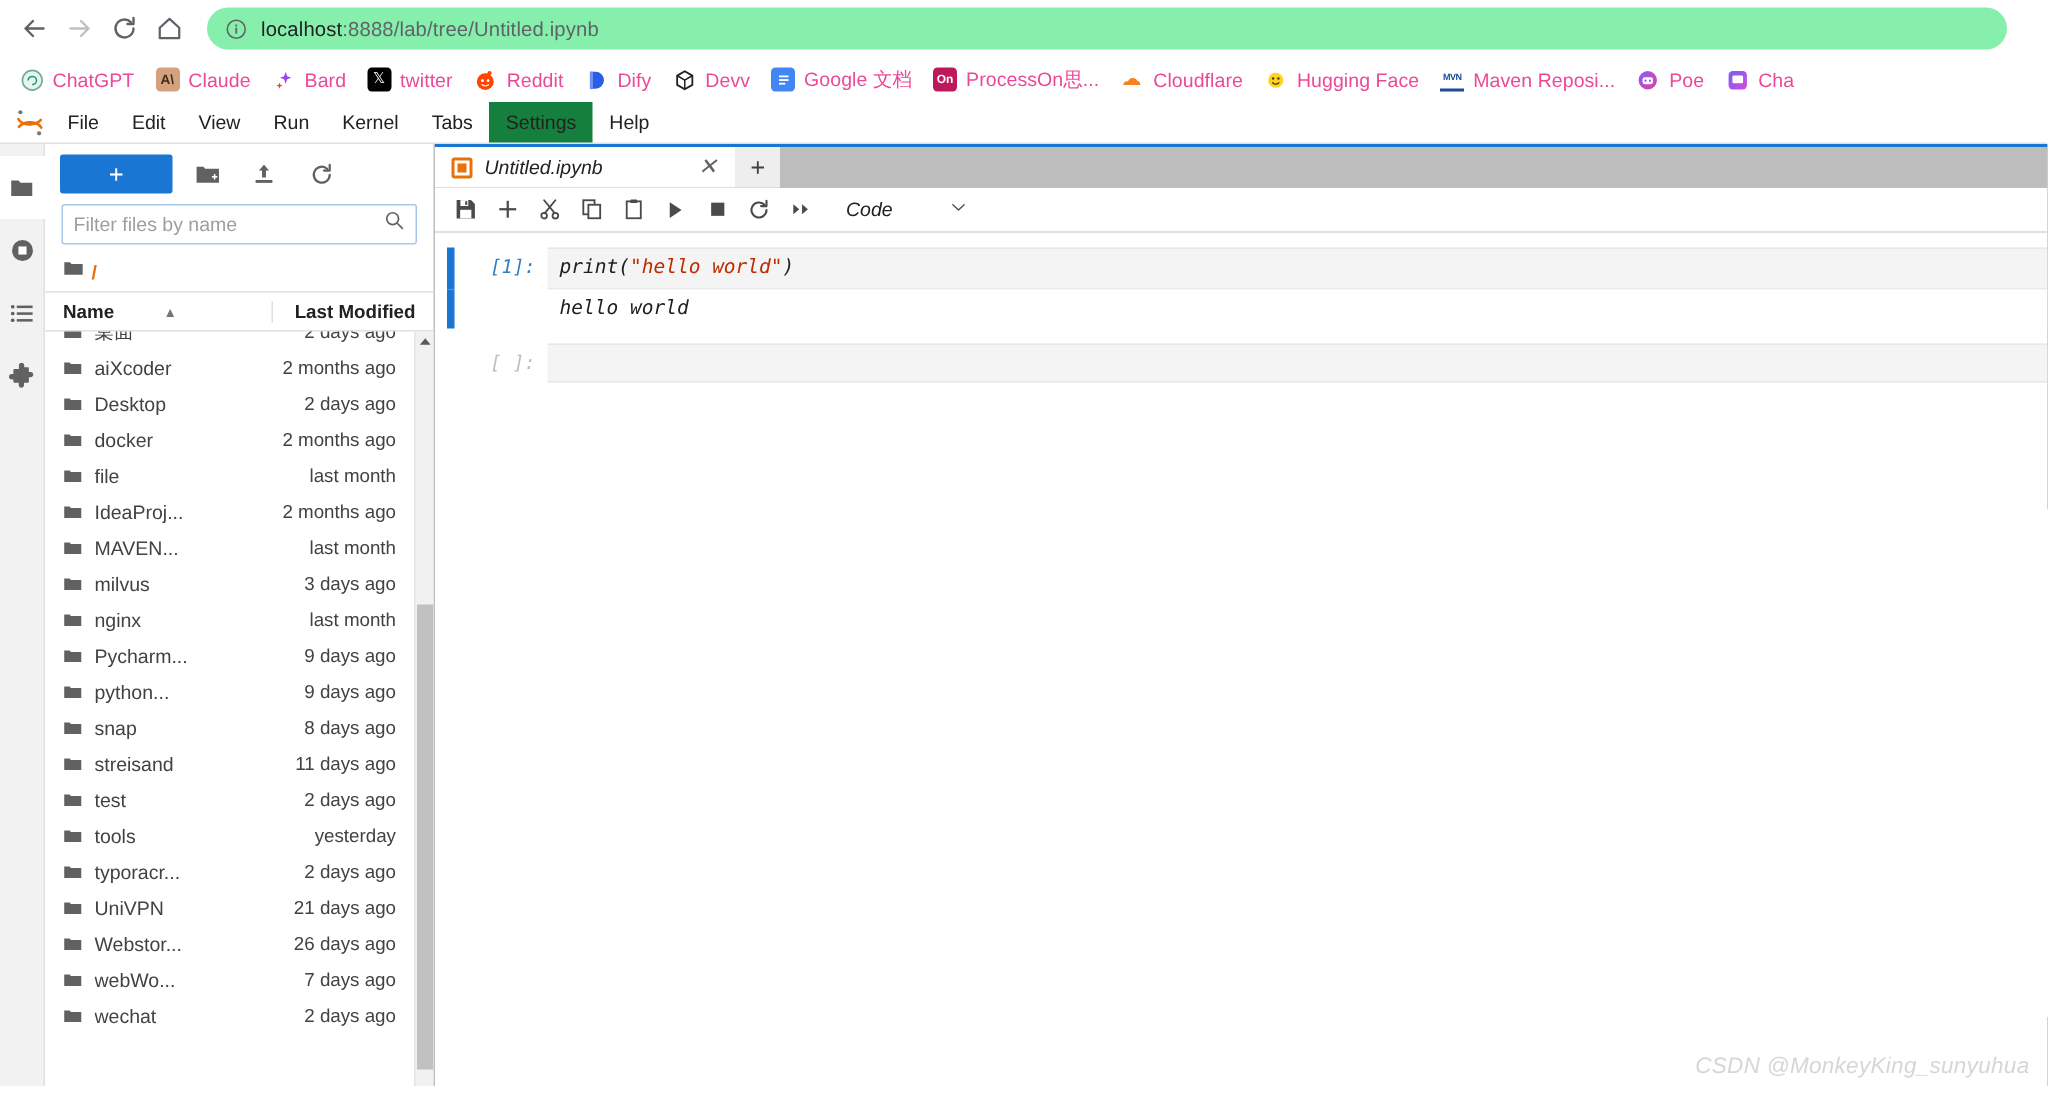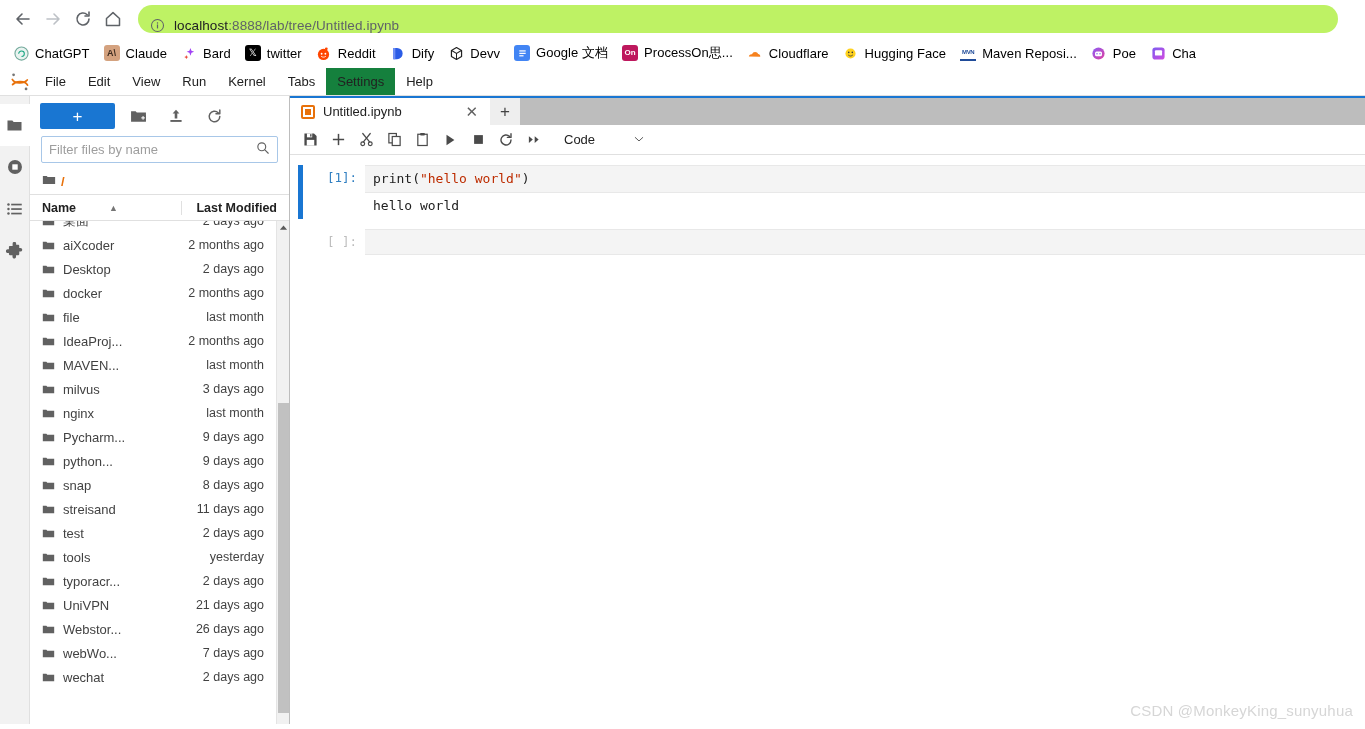--- a/index.html
+++ b/index.html
@@ -24,23 +24,23 @@
     border-radius: 50%;
     flex: 0 0 auto;
   }
   .nav-btn svg { display: block; }
 
   .omnibox {
     flex: 1 1 auto;
     height: 28px;
     margin-left: 10px;
     margin-right: 10px;
-    background: #bef264;
+    background: #86efac;
     border-radius: 14px;
-    display: flex; align-items: flex-end;
+    display: flex; align-items: center;
     padding: 0 12px;
     max-width: 1200px;
   }
   .info-icon { flex: 0 0 auto; margin-right: 9px; display:flex; }
   .url-text {
     font-size: 13.5px; color: #5f6368;
     white-space: nowrap; overflow: hidden;
     letter-spacing: 0.1px;
   }
   .url-host { color: #202124; }
@@ -65,21 +65,21 @@
     width: 16px; height: 16px;
     margin-right: 6px;
     flex: 0 0 auto;
     display: flex; align-items: center; justify-content: center;
     border-radius: 3px;
     font-size: 9px; font-weight: bold; color: #fff;
     line-height: 1;
     overflow: hidden;
   }
   .bm-label {
-    font-size: 13px; color: #000000;
+    font-size: 13px; color: #ec4899;
     letter-spacing: 0.05px;
   }
 
   
   .jp-menubar {
     height: 28px; width: 1365px;
     background: #ffffff;
     border-bottom: 1px solid #e0e0e0;
     display: flex; align-items: center;
     padding-left: 6px;
@@ -210,20 +210,21 @@
     background: #c1c1c1;
   }
 
   
   .jp-notebook-panel {
     flex: 1 1 auto;
     display: flex; flex-direction: column;
     background: #701a75;
     position: relative;
     overflow: hidden;
+    font-style: italic;
   }
   .nb-tabbar {
     height: 29px;
     background: #bdbdbd;
     border-top: 2px solid #1976d2;
     display: flex; align-items: stretch;
   }
   .nb-tab {
     background: #ffffff;
     display: flex; align-items: center;

